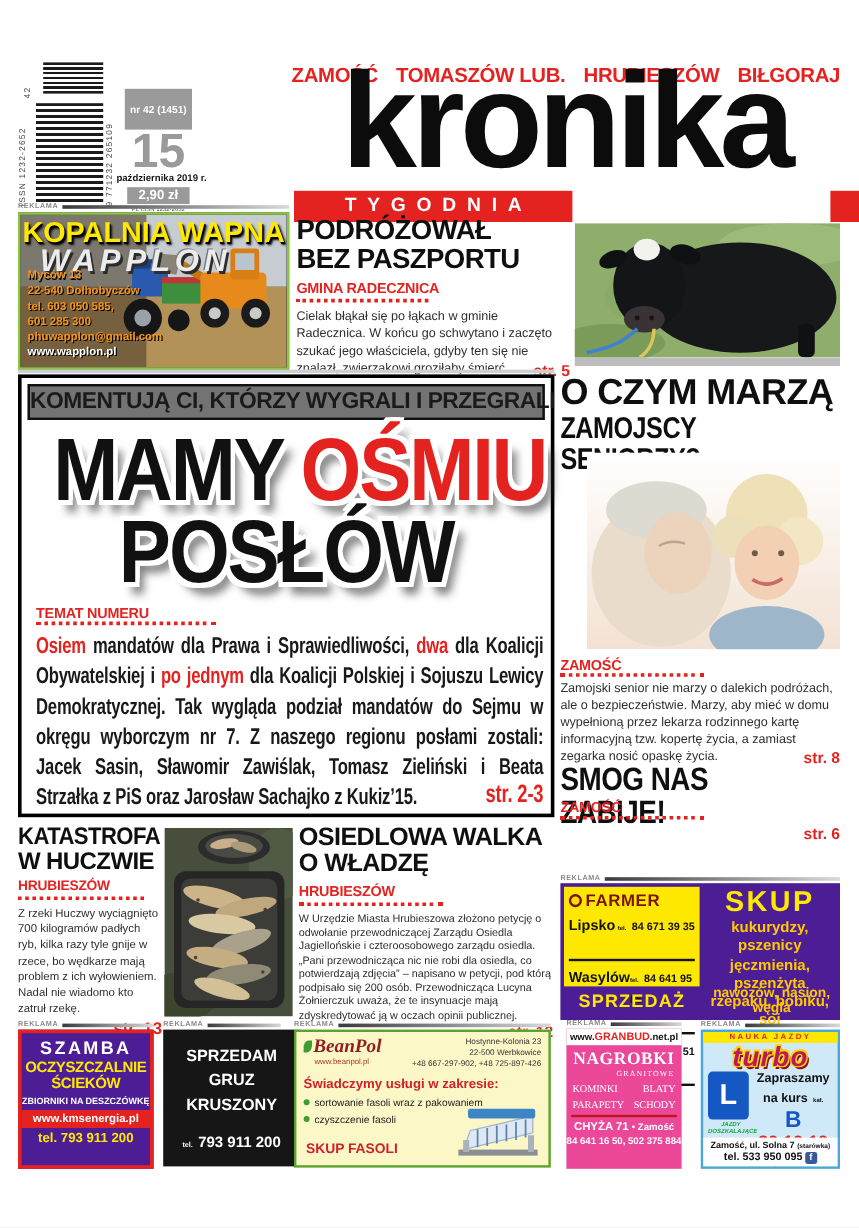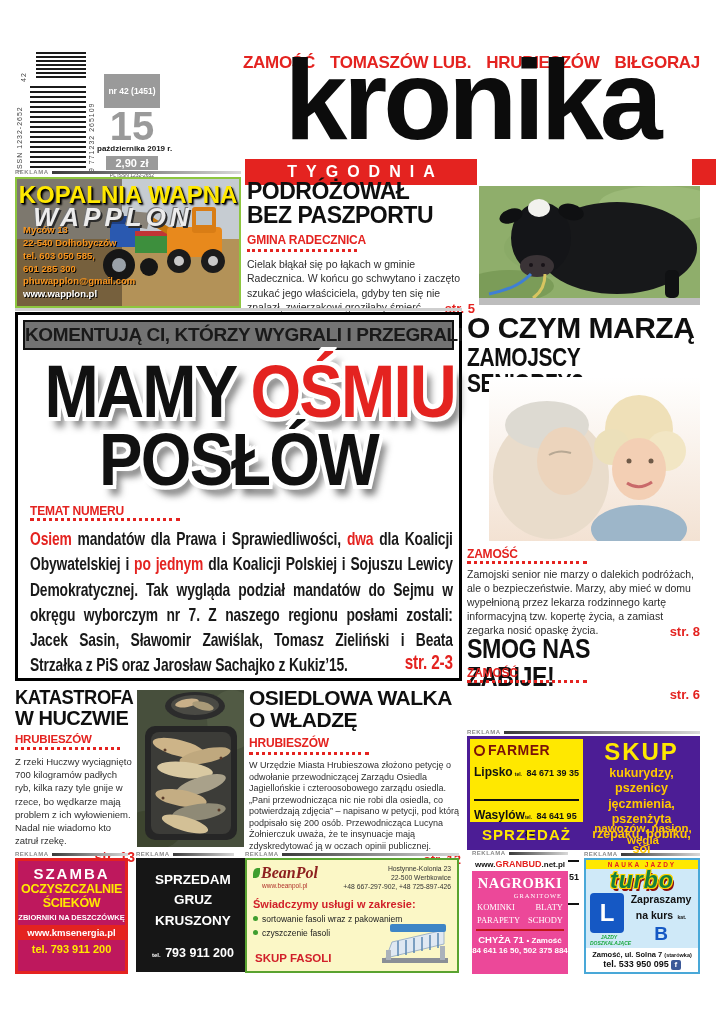--- a/index.html
+++ b/index.html
@@ -104,21 +104,21 @@
   
   #art-fish { left:15px; top:687px; width:120px; }
   #art-fish .hl { font-size:20px; }
   #art-fish .body-txt { font-size:9.5px; line-height:1.38; }
   #fish-photo { left:137px; top:690px; width:107px; height:157px; }
   #art-estate { left:249px; top:687px; width:212px; }
   #art-estate .hl { font-size:21px; }
   #art-estate .body-txt { font-size:9px; line-height:1.28; }
 
   
-  #ad-szamba { left:15px; top:858px; width:113px; height:116px; border:3px solid #e42320; background:#be185d; text-align:center; padding-top:4px; }
+  #ad-szamba { left:15px; top:858px; width:113px; height:116px; border:3px solid #e42320; background:#4c1d95; text-align:center; padding-top:4px; }
   .sz1 { color:#fff; font-size:15px; font-weight:900; letter-spacing:2px; }
   .sz2 { color:#ffe800; font-size:12.5px; font-weight:900; letter-spacing:-.3px; }
   .sz4 { color:#fff; font-size:7.5px; font-weight:900; margin-top:3px; }
   .sz-url { margin-top:3px; background:#e42320; color:#fff; font-size:9.5px; font-weight:800; padding:2px 0; }
   .sz-tel { margin-top:3px; color:#ffe800; font-size:11px; font-weight:900; }
 
   #ad-gruz { left:136px; top:858px; width:114px; height:114px; background:#161616; color:#fff; text-align:center; padding-top:12px; }
   .gz { font-size:13.5px; font-weight:900; line-height:1.5; }
   .gz-telrow { margin-top:12px; }
   .gz-tel-label { font-size:6px; font-weight:700; }
@@ -143,21 +143,21 @@
   .gb-sub { font-family:"Liberation Serif","DejaVu Serif",serif; font-size:6.5px; text-align:right; margin-right:6px; letter-spacing:1px; }
   .gb-row { display:flex; justify-content:space-between; padding:0 5px; margin-top:3px;
       font-family:"Liberation Serif","DejaVu Serif",serif; font-size:8.5px; }
   .gb-hr { border-top:2px solid #c01818; margin:4px 4px 0; }
   .gb-addr { margin-top:3px; font-size:9.5px; font-weight:900; }
   .gb-addr small { font-size:8px; }
   .gb-tel { font-size:8px; font-weight:800; margin-top:1px; }
 
   #ad-turbo { left:584px; top:858px; width:116px; height:116px; background:#cfe9f8; border:2px solid #49a8d8; overflow:hidden; }
   .tb-top { background:#ffe800; text-align:center; font-size:6.5px; font-weight:900; color:#e42320; letter-spacing:2px; padding:1px 0; }
-  .tb-brand { text-align:center; font-style:italic; font-weight:900; font-size:23px; color:#15803d; line-height:1; letter-spacing:1px;
+  .tb-brand { text-align:center; font-style:italic; font-weight:900; font-size:23px; color:#be185d; line-height:1; letter-spacing:1px;
       text-shadow:-1px -1px 0 #ffd400,1px -1px 0 #ffd400,-1px 1px 0 #ffd400,1px 1px 0 #ffd400,2px 3px 0 #8a0f0f; }
   .tb-mid { display:flex; padding:1px 4px 0; }
   .tb-left { width:38px; }
   .l-plate { width:34px; height:40px; background:#1558c4; border-radius:4px; color:#fff; font-size:24px; font-weight:900;
       display:flex; align-items:center; justify-content:center; }
   .tb-extra { font-size:5px; font-weight:900; color:#18a83c; font-style:italic; text-align:center; line-height:1.25; margin-top:1px; }
   .tb-right { flex:1; text-align:center; }
   .tb-inv1 { font-size:10.5px; font-weight:900; color:#111; }
   .tb-inv2 { font-size:10.5px; font-weight:900; color:#111; }
   .tb-kat { font-size:5px; font-weight:700; color:#111; }

